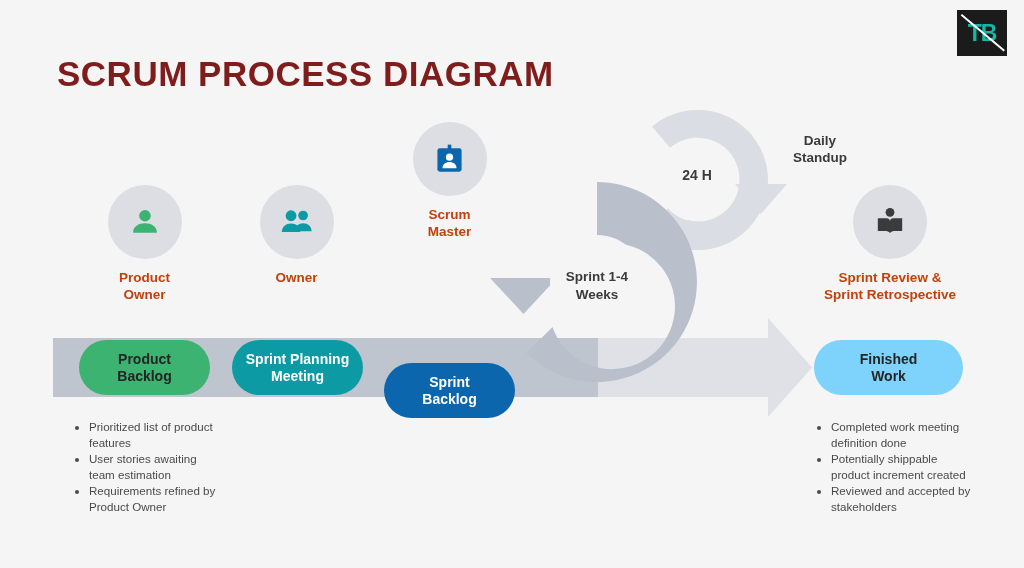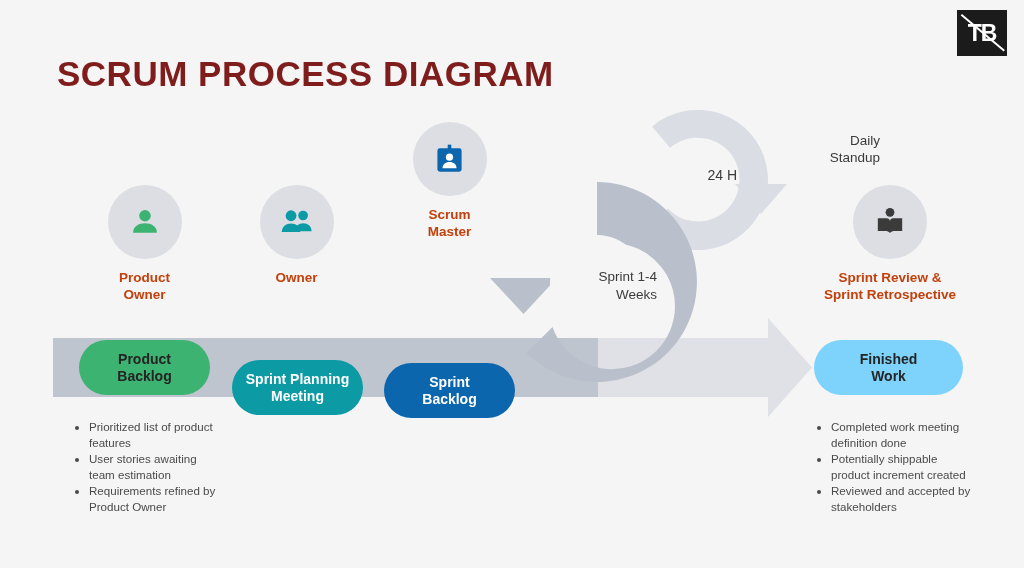--- a/index.html
+++ b/index.html
@@ -19,21 +19,21 @@
   .logo {
     position: absolute; top: 10px; left: 957px;
     width: 50px; height: 46px;
     background: #1b1b1b;
     display: flex; align-items: center; justify-content: center;
   }
   .logo-inner { position: relative; width: 50px; height: 46px; }
   .logo-tb {
     position: absolute; inset: 0;
     display: flex; align-items: center; justify-content: center;
-    color: #ffffff;
+    color: #14b8a6;
     font-family: "Liberation Sans", sans-serif;
     font-weight: bold; font-size: 23px; letter-spacing: -1px;
   }
   .logo-slash {
     position: absolute; left: 5px; top: 4px;
     width: 56px; height: 1.6px;
     background: #ffffff;
     transform: rotate(40deg);
     transform-origin: 0 0;
   }
@@ -65,22 +65,22 @@
   #role-product-owner { left: 82px; top: 185px; width: 125px; }
   #role-team          { left: 234px; top: 185px; width: 125px; }
   #role-scrum-master  { left: 387px; top: 122px; width: 125px; }
   #role-sprint-review { left: 810px; top: 185px; width: 160px; }
 
   
   #rings { position: absolute; left: 0; top: 0; width: 1024px; height: 568px; }
 
   .ring-text {
     position: absolute;
-    text-align: right;
-    font-weight: normal;
+    text-align: center;
+    font-weight: bold;
     color: #3b3b3b;
     white-space: pre-line;
   }
   #sprint-cycle-label { left: 537px; top: 268px; width: 120px; font-size: 13.5px; line-height: 1.3; }
   #standup-hours-label { left: 657px; top: 167px; width: 80px; font-size: 14px; }
   #daily-standup-label { left: 760px; top: 133px; width: 120px; font-size: 13.5px; line-height: 1.25; }
 
   
   .pill {
     position: absolute; top: 340px; height: 55px;
@@ -215,21 +215,21 @@
         <path d="M3.4 9.3h6.3c1.2 0 2.3.9 2.3 2.1v8.3c-.9-1-2-1.4-3.2-1.4H3.4z" fill="#3b3b3b"></path>
         <path d="M20.6 9.3h-6.3c-1.2 0-2.3.9-2.3 2.1v8.3c.9-1 2-1.4 3.2-1.4h5.4z" fill="#3b3b3b"></path>
       </svg>
     </div>
     <div class="role-label">Sprint Review &amp;
 Sprint Retrospective</div>
   </div>
 
   <div class="pill" id="pill-product-backlog" style="white-space:pre-line;">Product
 Backlog</div>
-  <div class="pill" id="pill-sprint-planning" style="white-space:pre-line;margin-top:20px;">Sprint Planning
+  <div class="pill" id="pill-sprint-planning" style="white-space:pre-line;">Sprint Planning
 Meeting</div>
   <div class="pill" id="pill-sprint-backlog" style="white-space:pre-line;">Sprint
 Backlog</div>
   <div class="pill" id="pill-finished-work" style="white-space:pre-line;">Finished
 Work</div>
 
   <div class="bullets" id="bullets-product-backlog">
     <ul>
         <li>Prioritized list of product features</li>
         <li>User stories awaiting team estimation</li>

